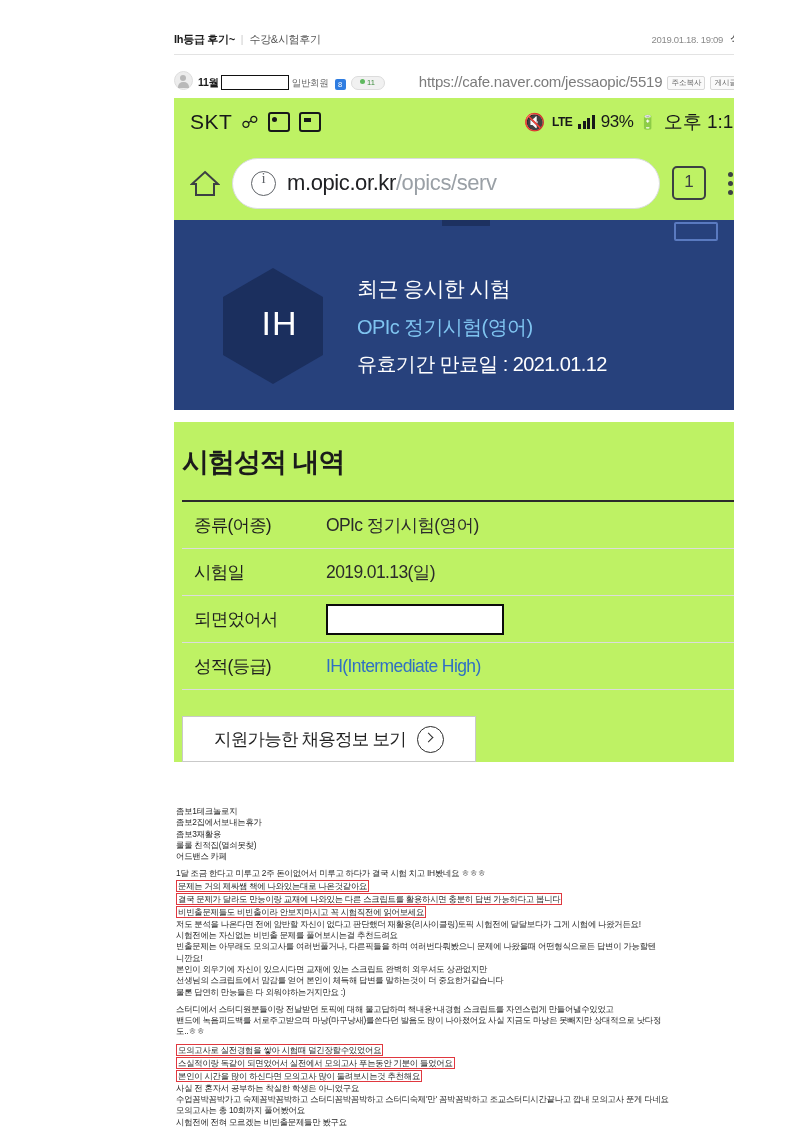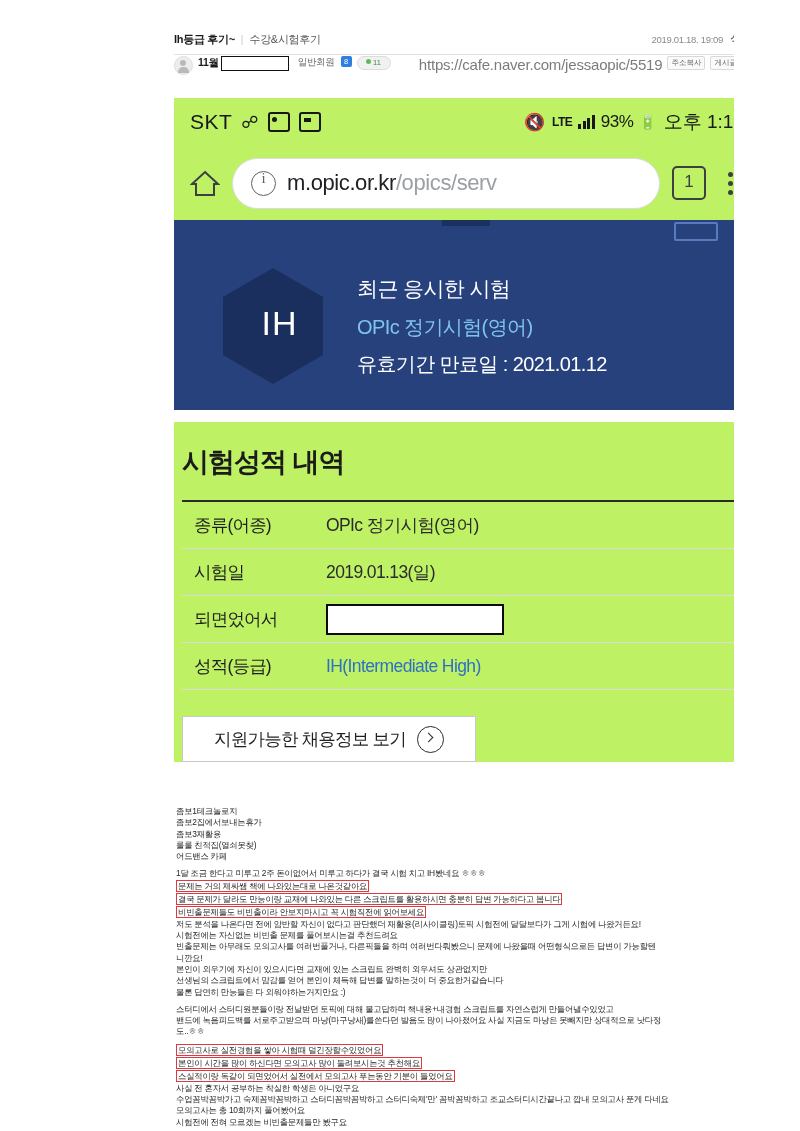--- a/index.html
+++ b/index.html
@@ -56,25 +56,25 @@
   }
   .cafe-del {
     font-size: 14px;
     color: #444;
     margin-left: 7px;
   }
 
   .cafe-meta {
     position: absolute;
     left: 108px;
-    top: 56px;
+    top: 64px;
     width: 584px;
     height: 26px;
     display: flex;
-    align-items: flex-start;
+    align-items: flex-end;
   }
   .avatar {
     width: 17px;
     height: 17px;
     border-radius: 50%;
     background: #ededed;
     border: 1px solid #dedede;
     position: relative;
     margin-right: 5px;
   }
@@ -109,21 +109,21 @@
     width: 66px;
     height: 13px;
     background: #ffffff;
     border: 1.5px solid #111;
     margin-left: 2px;
     vertical-align: -2px;
   }
   .grade {
     font-size: 9.5px;
     color: #666;
-    margin-left: 9px;
+    margin-left: 3px;
     letter-spacing: -0.3px;
   }
   .badge-sq {
     display: inline-block;
     width: 11px;
     height: 11px;
     background: #2f7de1;
     color: #fff;
     font-size: 7.5px;
     line-height: 11px;
@@ -659,22 +659,22 @@
     <p>니깐요!</p>
     <p>본인이 외우기에 자신이 있으시다면 교재에 있는 스크립트 완벽히 외우셔도 상관없지만</p>
     <p>선생님의 스크립트에서 맘감를 얻어 본인이 체득해 답변를 말하는것이 더 중요한거같습니다</p>
     <p>물론 답연히 만능들은 다 외워야하는거지만요 :)</p>
     <div class="spacer"></div>
     <p>스터디에서 스터디원분들이랑 전날받던 토픽에 대해 물고답하며 책내용+내경험 스크립트를 자연스럽게 만들어낼수있었고</p>
     <p>밴드에 녹음피드백를 서로주고받으며 마냥(마구냥새)를쓴다던 발음도 많이 나아졌어요 사실 지금도 마냥은 못빼지만 상대적으로 낫다정</p>
     <p>도..ㅎㅎ</p>
     <div class="spacer"></div>
     <p><span class="hl">모의고사로 실전경험을 쌓아 시험때 덜긴장할수있었어요</span></p>
+    <p><span class="hl">스실적이랑 독같이 되면었어서 실전에서 모의고사 푸는동안 기분이 들었어요</span></p>
     <p><span class="hl">본인이 시간을 많이 하신다면 모의고사 많이 둘려보시는것 추천해요</span></p>
-    <p><span class="hl">스실적이랑 독같이 되면었어서 실전에서 모의고사 푸는동안 기분이 들었어요</span></p>
     <p>사실 전 혼자서 공부하는 착실한 학생은 아니었구요</p>
     <p>수업꼼박꼼박가고 숙제꼼박꼼박하고 스터디꼼박꼼박하고 스터디숙제'만' 꼼박꼼박하고 조교스터디시간끝나고 깝내 모의고사 푼게 다네요</p>
     <p>모의고사는 총 10회까지 풀어봤어요</p>
     <p>시험전에 전혀 모르겠는 비빈출문제들만 봤구요</p>
 
   </div>
 
 </div>
 
 </body></html>

